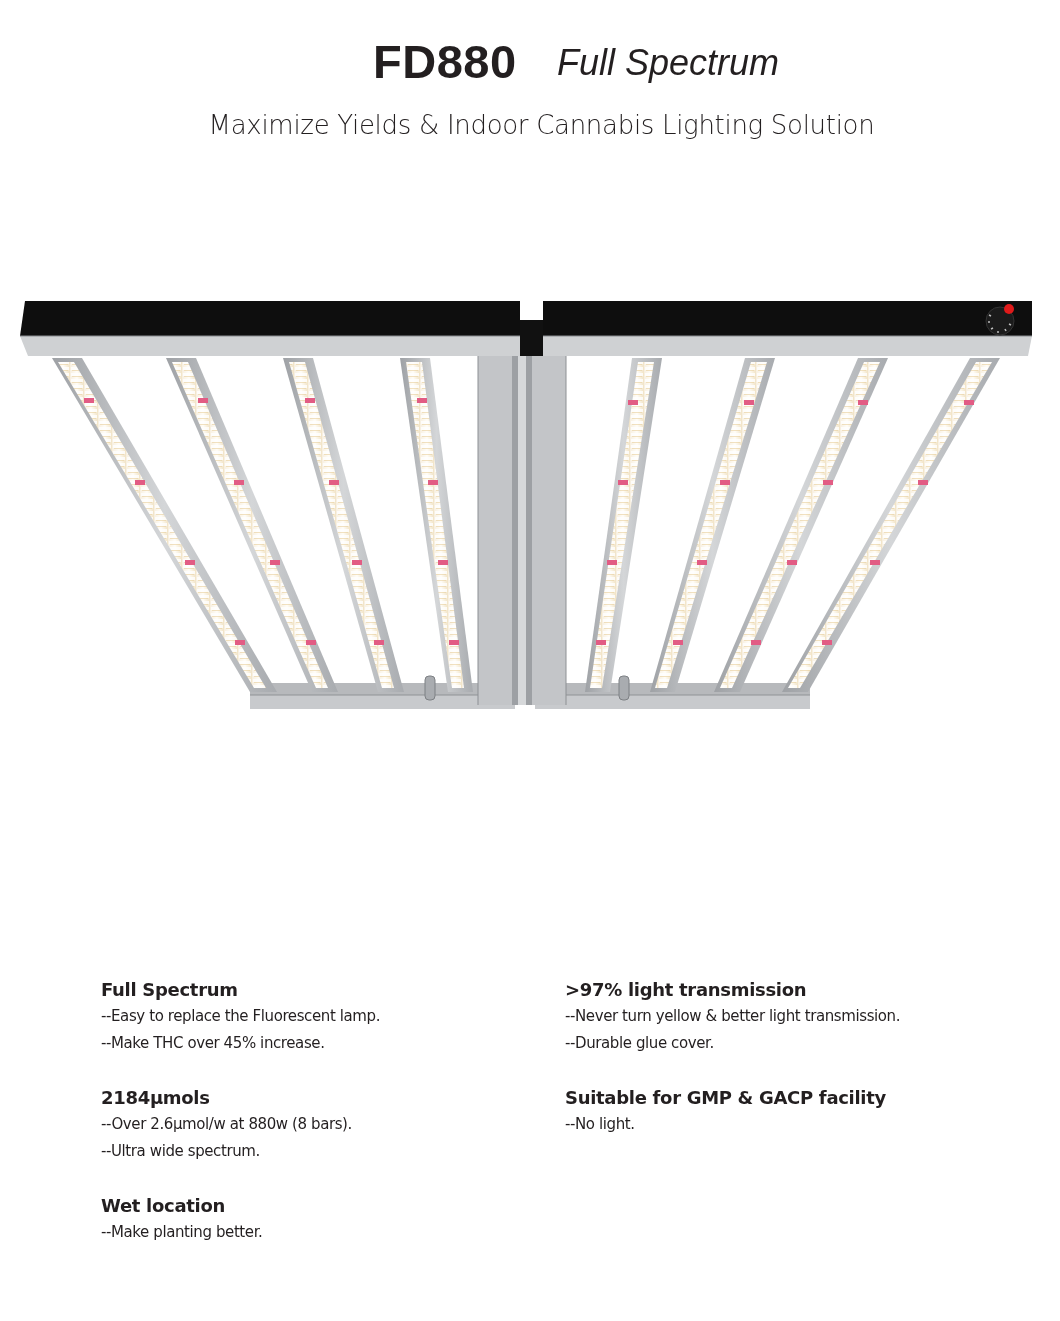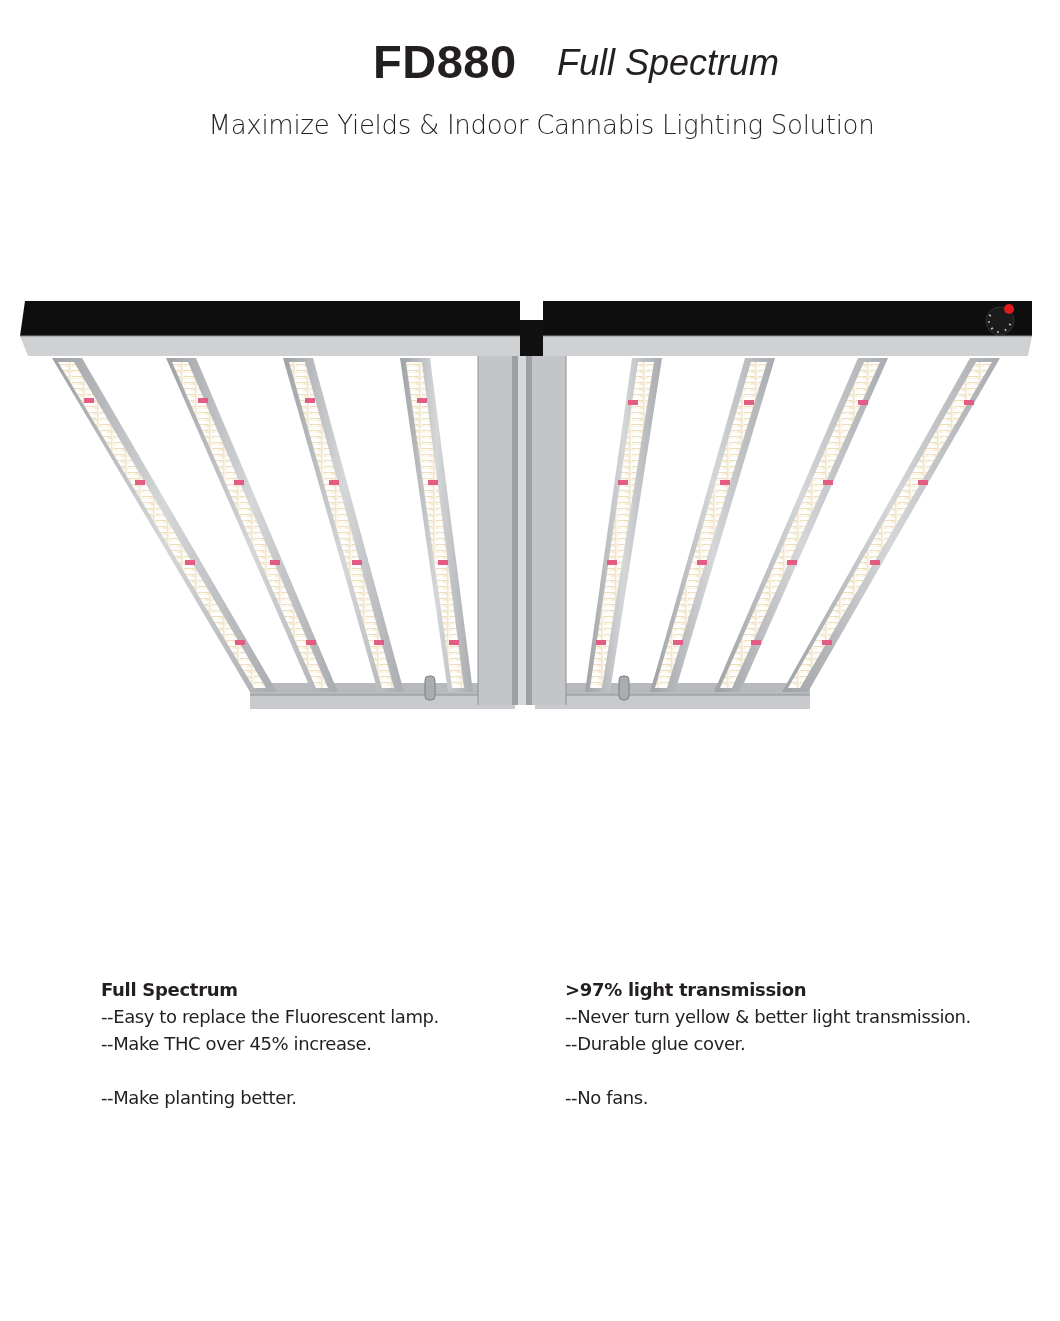--- a/index.html
+++ b/index.html
@@ -12,21 +12,21 @@
   .tagline { position: absolute; left: 0; top: 110px; width: 1073px; text-align: center; font-family: "DejaVu Sans", sans-serif; font-weight: 300; font-size: 26px; color: #231f20; letter-spacing: -0.3px; }
 
   .product { position: absolute; left: 0; top: 290px; width: 1060px; height: 430px; }
 
   .features { position: absolute; top: 976px; left: 0; width: 1060px; }
   .col { position: absolute; top: 0; }
   .col.left { left: 101px; width: 440px; }
   .col.right { left: 565px; width: 470px; }
   .feature { margin-bottom: 27px; }
   .feature h3 { margin: 0; font-family: "DejaVu Sans", sans-serif; font-weight: bold; font-size: 18px; line-height: 27px; color: #231f20; letter-spacing: -0.3px; }
-  .feature p { margin: 0; font-family: "DejaVu Sans", sans-serif; font-size: 18px; line-height: 27px; color: #231f20; letter-spacing: -0.4px; }
+  .feature p { margin: 0; font-family: "DejaVu Sans", sans-serif; font-size: 15px; line-height: 27px; color: #231f20; letter-spacing: -0.4px; }
 </style>
 </head>
 <body>
 
 <div class="header">
   <div class="title-row">
     <span class="model">FD880</span>
     <span class="model-sub">Full Spectrum</span>
   </div>
   <div class="tagline">Maximize Yields &amp; Indoor Cannabis Lighting Solution</div>
@@ -165,27 +165,34 @@
 </div>
 
 <div class="features">
   <div class="col left">
     <div class="feature">
       <h3>Full Spectrum</h3>
       <p>--Easy to replace the Fluorescent lamp.</p>
       <p>--Make THC over 45% increase.</p>
     </div>
     <div class="feature">
+      <h3>2184μmols</h3>
+      <p>--Over 2.6μmol/w at 880w (8 bars).</p>
+      <p>--Ultra wide spectrum.</p>
+    </div>
+    <div class="feature">
+      <h3>Wet location</h3>
       <p>--Make planting better.</p>
     </div>
   </div>
 
   <div class="col right">
     <div class="feature">
       <h3>&gt;97% light transmission</h3>
       <p>--Never turn yellow &amp; better light transmission.</p>
       <p>--Durable glue cover.</p>
     </div>
     <div class="feature">
-      <p>--No fans.</p>
+      <h3>Suitable for GMP &amp; GACP facility</h3>
+      <p>--No light.</p>
     </div>
   </div>
 </div>
 
 </body></html>

